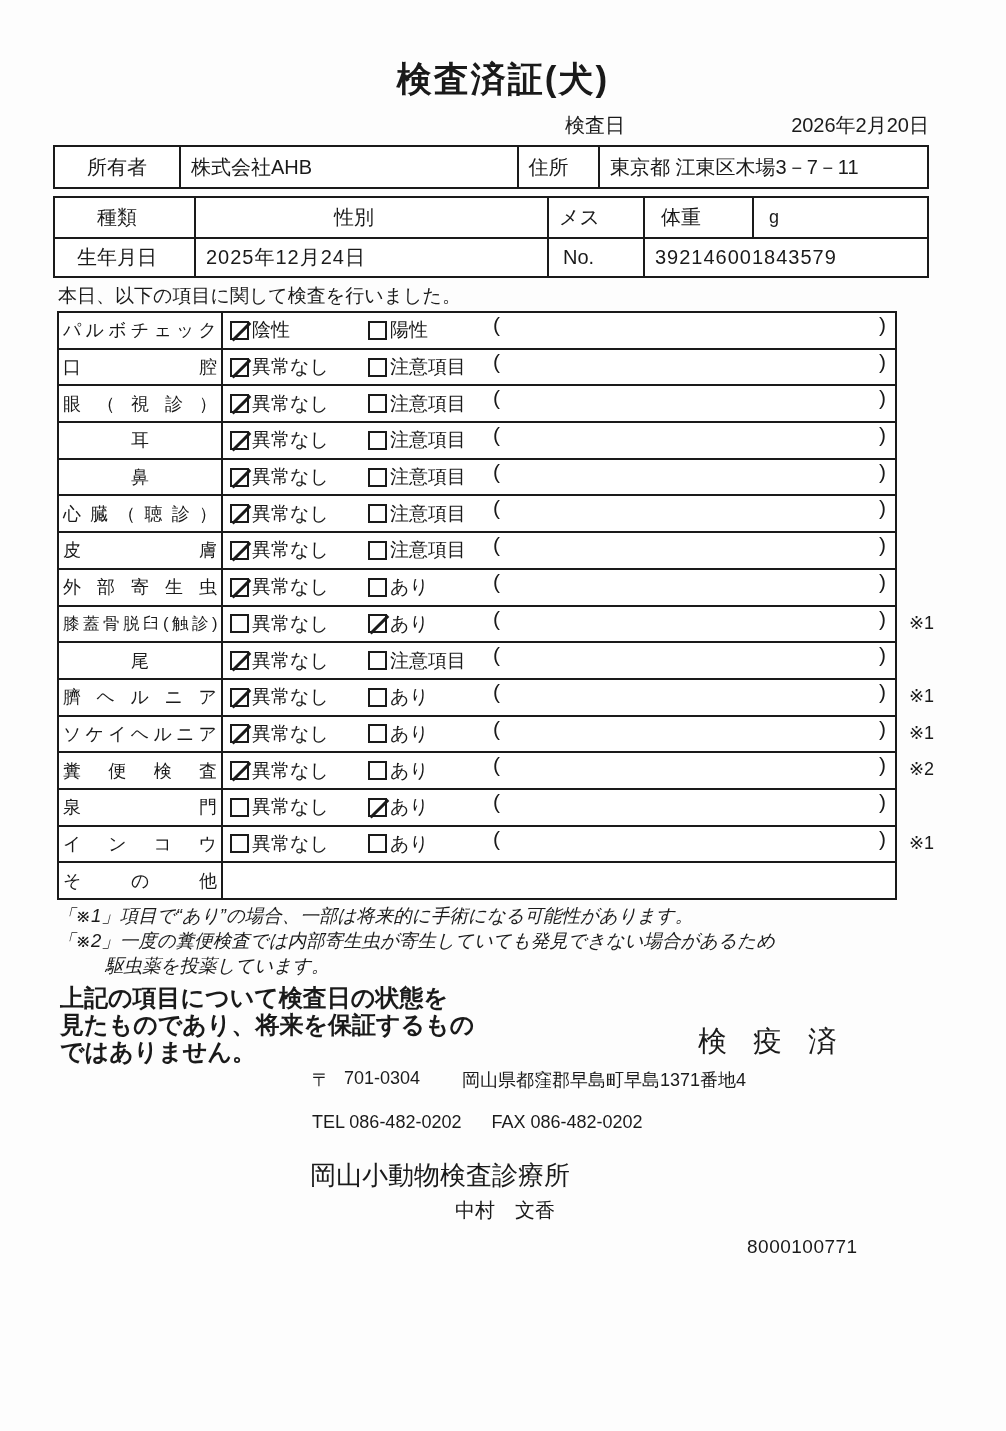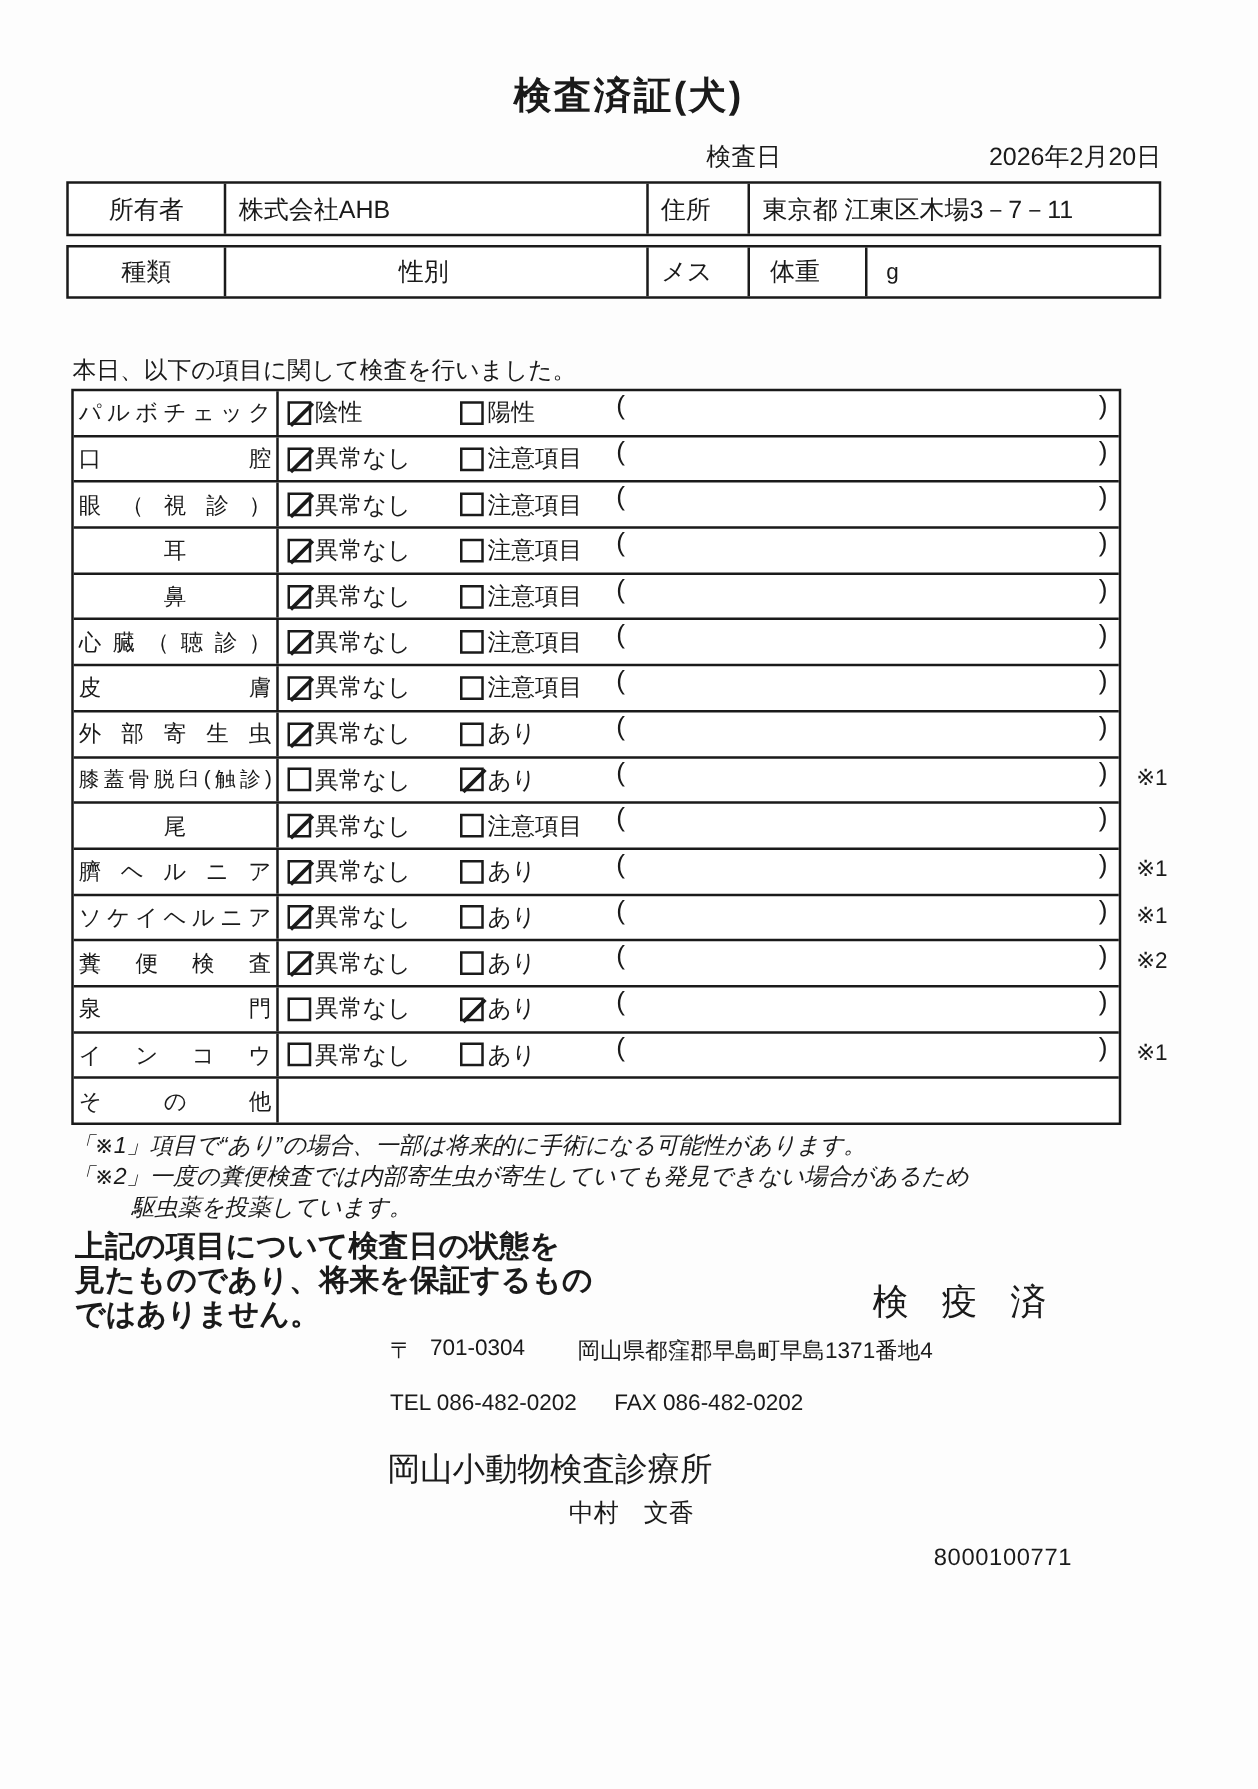--- a/index.html
+++ b/index.html
@@ -9,21 +9,21 @@
     color:#1a1a1a;
     font-family:"Liberation Sans","DejaVu Sans",sans-serif;
     position:relative;
     -webkit-font-smoothing:antialiased;
   }
   .abs{position:absolute;}
   
   .doc-title{
     top:56px;left:0;width:1006px;
     text-align:center;
-    font-size:30px;font-weight:bold;
+    font-size:35px;font-weight:bold;
     letter-spacing:2px;
   }
   
   .date-row{top:112px;left:57px;width:872px;height:28px;}
   .date-row .lbl{position:absolute;left:508px;top:0;font-size:20px;}
   .date-row .val{position:absolute;right:0;top:0;font-size:20px;}
   
   .tbl{border:2px solid #1a1a1a;box-sizing:border-box;background:#fff;}
   .grid{display:grid;box-sizing:border-box;}
   .grid > div{
@@ -32,21 +32,21 @@
     display:flex;align-items:center;
     font-size:20px;
     overflow:hidden;white-space:nowrap;margin-left:20px;
   }
   .grid > div:first-child{border-left:none;}
   .grid .c{justify-content:center;}
   .grid .v{padding-left:10px;}
   .tblA{top:145px;left:53px;width:876px;}
   .tblA .grid{grid-template-columns:104px 338px 81px 1fr;height:40px;}
   .tblB{top:196px;left:53px;width:876px;}
-  .tblB .grid{height:39px;}
+  .tblB .grid{height:39px;gap:15px;}
   .rowB1{grid-template-columns:104px 338px 81px 94px 63px 1fr;}
   .rowB2{grid-template-columns:104px 338px 81px 1fr;border-top:2px solid #1a1a1a;}
   .wval{justify-content:flex-end;padding-right:16px;gap:16px;}
   .wval .unit{font-size:18px;}
   .numv{font-size:21px;letter-spacing:1px;}
   
   .intro{top:283px;left:58px;font-size:19px;}
   
   .chk-table{top:311px;left:57px;width:840px;border:2px solid #1a1a1a;box-sizing:border-box;background:#fff;}
   .chk-row{display:flex;height:34.7px;position:relative;align-items:stretch;}
@@ -120,20 +120,26 @@
   <div class="grid rowB1">
     <div class="c">種類</div>
     <div class="c">性別</div>
     <div class="v">メス</div>
     <div class="c">体重</div>
     <div class="wval">
       <span>1100</span>
       <span class="unit">g</span>
     </div>
   </div>
+  <div class="grid rowB2">
+    <div class="c">生年月日</div>
+    <div class="v numv">2025年12月24日</div>
+    <div class="c">No.</div>
+    <div class="v numv">392146001843579</div>
+  </div>
 </div>
 
 <div class="abs intro">本日、以下の項目に関して検査を行いました。</div>
 
 <div class="abs chk-table">
     <div class="chk-row">
       <div class="chk-item">
         <span>パ</span>
         <span>ル</span>
         <span>ボ</span>

